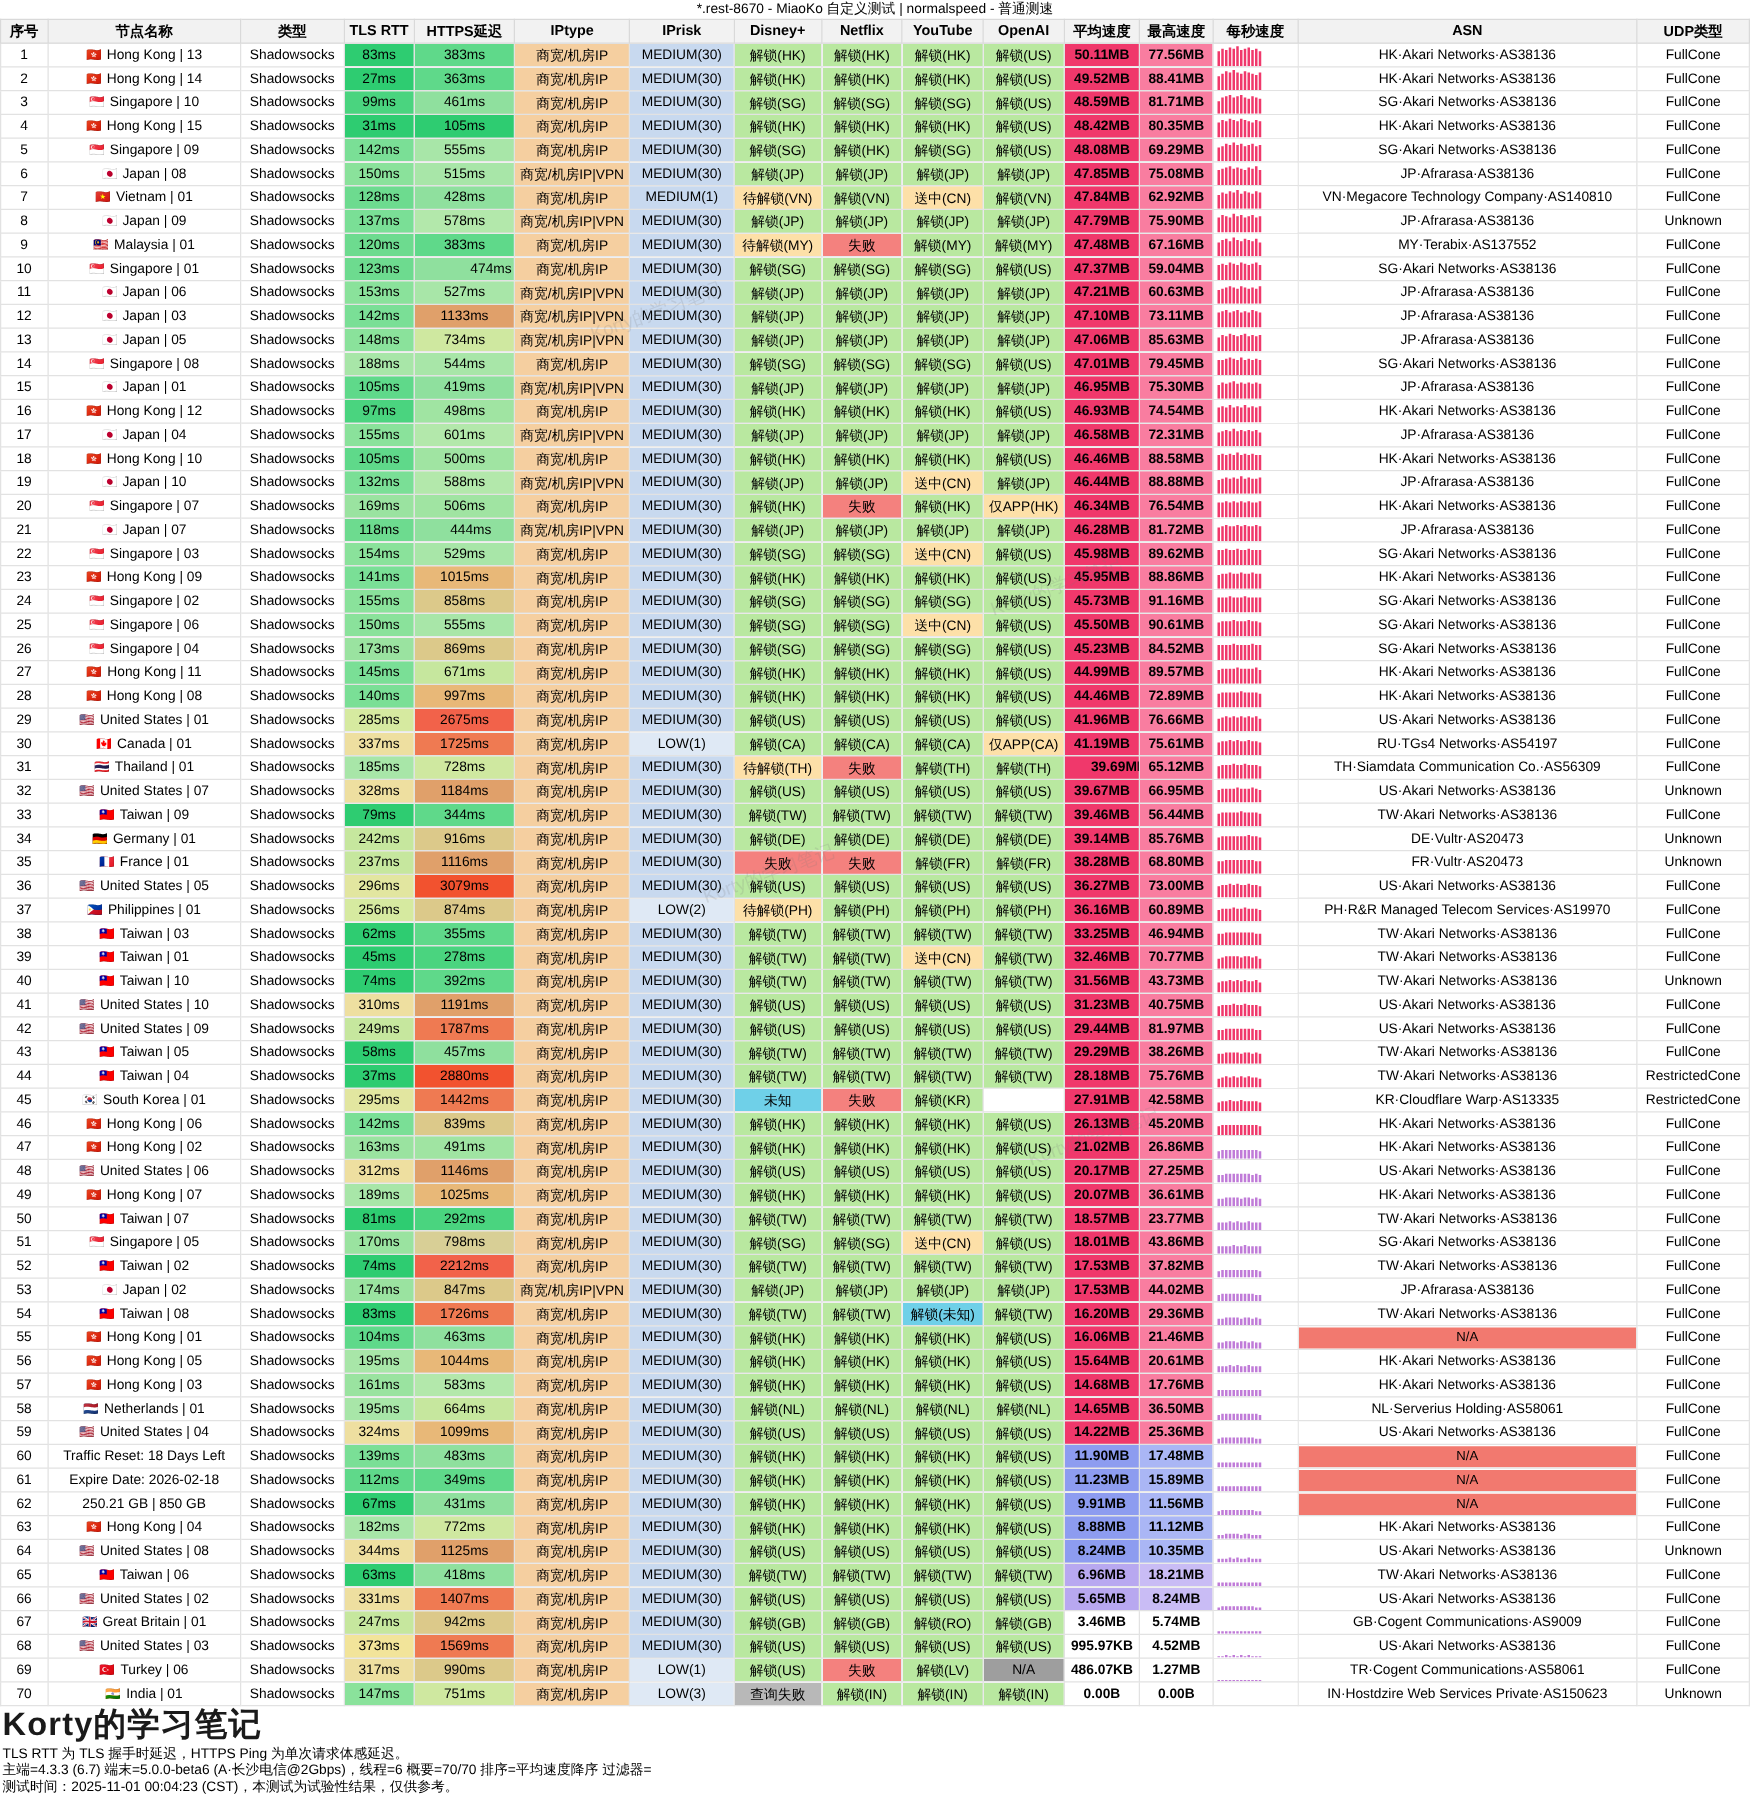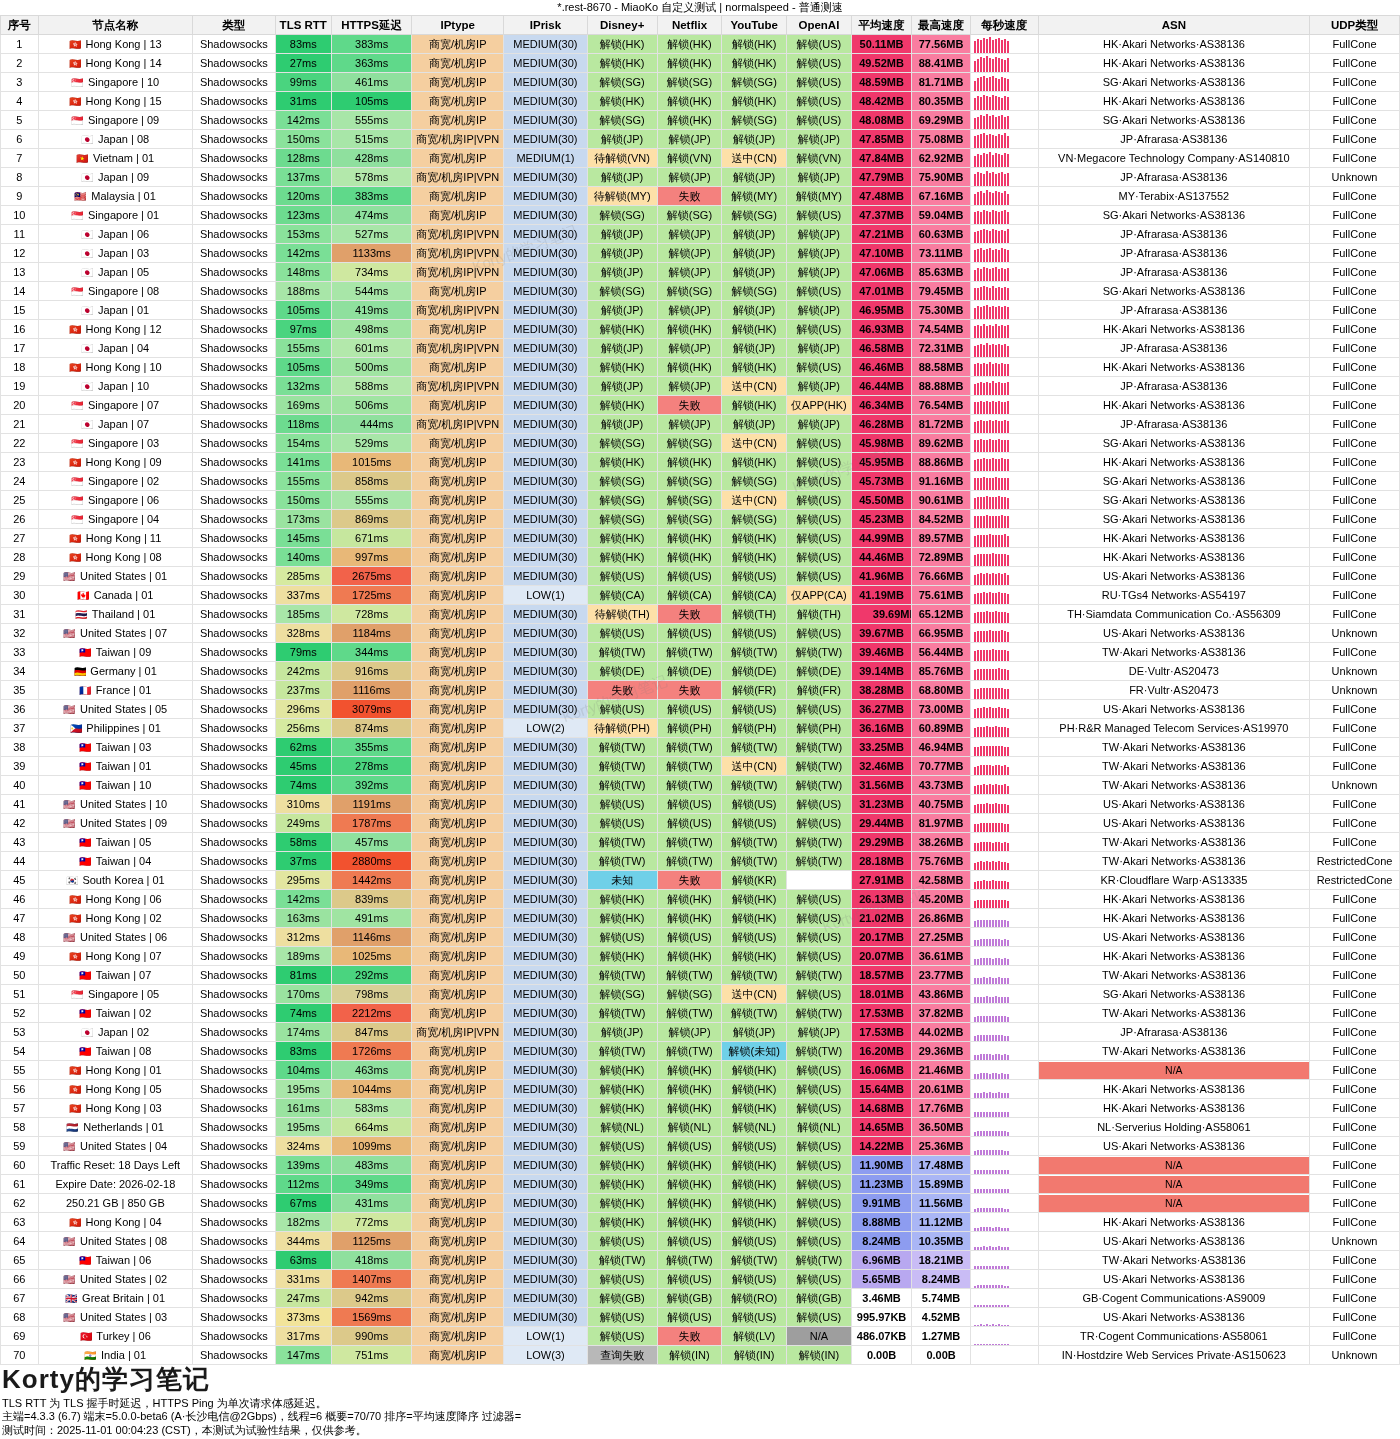--- a/index.html
+++ b/index.html
@@ -431,21 +431,21 @@
             </div>
           </td>
           <td class="asn">MY·Terabix·AS137552</td>
           <td class="udp">FullCone</td>
         </tr>
         <tr>
           <td class="idx">10</td>
           <td class="node"><span class="flag">🇸🇬</span><span>Singapore | 01</span></td>
           <td class="type">Shadowsocks</td>
           <td class="" style="background: rgb(109, 219, 143);">123ms</td>
-          <td class="" style="background: rgb(143, 224, 158);">474ms</td>
+          <td class="" style="background: rgb(143, 224, 158); text-align: right;">474ms</td>
           <td class="iptype">商宽/机房IP</td>
           <td class="iprisk">MEDIUM(30)</td>
           <td class="" style="background: rgb(185, 232, 160);">解锁(SG)</td>
           <td class="" style="background: rgb(185, 232, 160);">解锁(SG)</td>
           <td class="" style="background: rgb(185, 232, 160);">解锁(SG)</td>
           <td class="" style="background: rgb(185, 232, 160);">解锁(US)</td>
           <td class="spd" style="background: rgb(240, 56, 107);">47.37MB</td>
           <td class="max" style="background: rgb(249, 125, 160);">59.04MB</td>
           <td class="bar-cell">
             <div class="bars">

